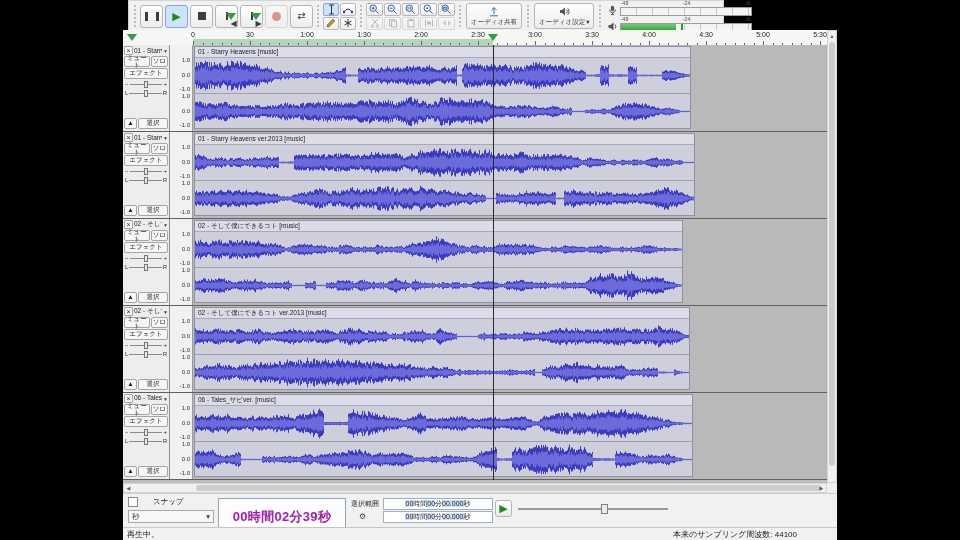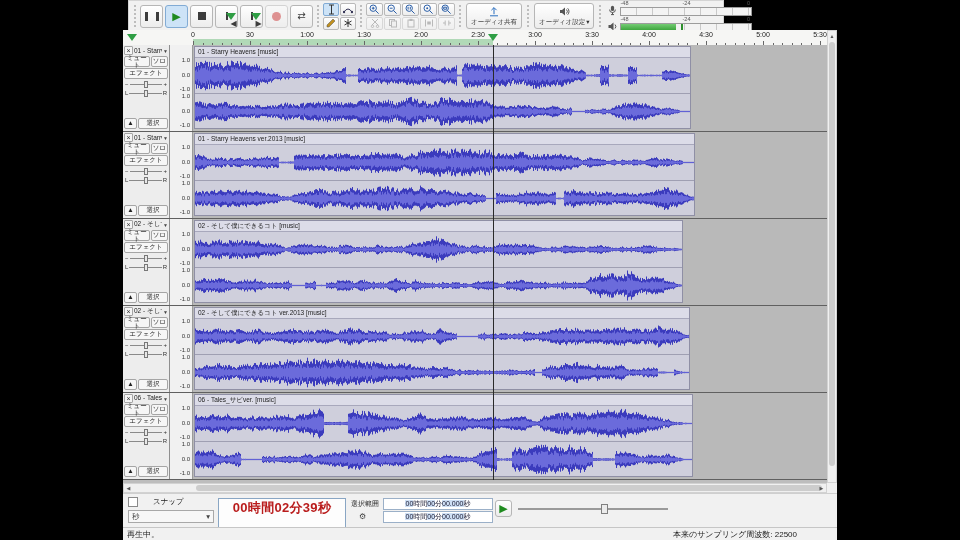--- a/index.html
+++ b/index.html
@@ -91,21 +91,21 @@
 #scroll-corner{position:absolute;left:827px;top:483px;width:10px;height:10px;background:#f0f0f0}
 
 
 #bottombar{position:absolute;left:123px;top:493px;width:714px;height:34px;background:#f1f1f1;border-top:1px solid #cfcfcf}
 .snap-block{position:absolute;left:5px;top:3px;width:86px}
 .snap-row{display:flex;align-items:center;gap:15px;font-size:7.5px;color:#222}
 .cb{width:8px;height:8px;background:#fff;border:1px solid #8a8a8a}
 .dropdown{margin-top:3px;height:13px;background:#f7f7f7;border:1px solid #a8a8a8;display:flex;
   align-items:center;justify-content:space-between;padding:0 3px;font-size:7.5px;color:#444;box-sizing:border-box}
 .time-display{position:absolute;left:95px;top:4px;width:128px;height:37px;background:#fdfdfd;border:1px solid #89a6c4;
-  display:flex;align-items:flex-start;justify-content:center;font-size:13px;font-weight:bold;color:#b91c1c;
+  display:flex;align-items:center;justify-content:center;font-size:13px;font-weight:bold;color:#a21caf;
   letter-spacing:.3px;white-space:nowrap;box-sizing:border-box}
 .sel-block{position:absolute;left:228px;top:3px;width:142px}
 .sel-r{display:flex;align-items:center;gap:2px;height:13px}
 .sel-label{font-size:7px;color:#222;width:30px;flex:none}
 .gear{font-size:8px;color:#444;width:30px;flex:none;padding-left:8px;box-sizing:border-box}
 .timefield{flex:1;height:12px;background:#fff;border:1px solid #9bb0c8;font-size:7px;color:#15152e;
   display:flex;align-items:center;justify-content:center;white-space:nowrap;box-sizing:border-box}
 .timefield .dig{background:#cfe0f5}
 .speed-block{position:absolute;left:372px;top:6px;display:flex;align-items:center;gap:6px}
 .speed-play{width:17px;height:17px;background:linear-gradient(#fff,#ececec);border:1px solid #b6b6b6;
@@ -756,15 +756,15 @@
           <span class="glyph green">▶</span>
         </button>
       <div class="speed-slider">
           <div class="speed-thumb"></div>
         </div>
     </div>
   </div>
 
   <div id="statusbar">
     <span>再生中。</span>
-    <span class="right">本来のサンプリング周波数: 22500</span>
+    <span class="right">本来のサンプリング周波数: 44100</span>
   </div>
 </div>
 
 </body></html>

